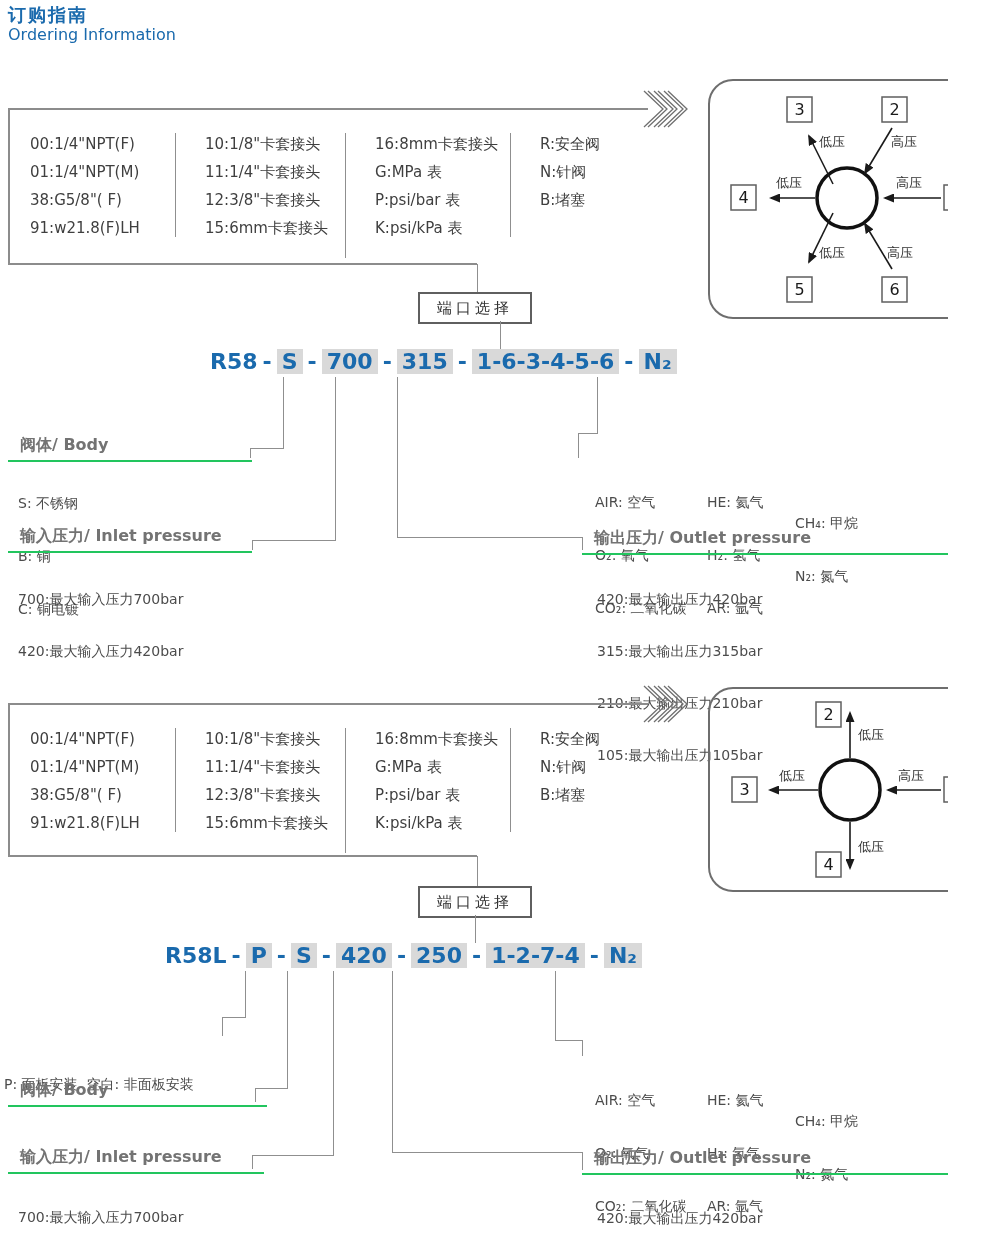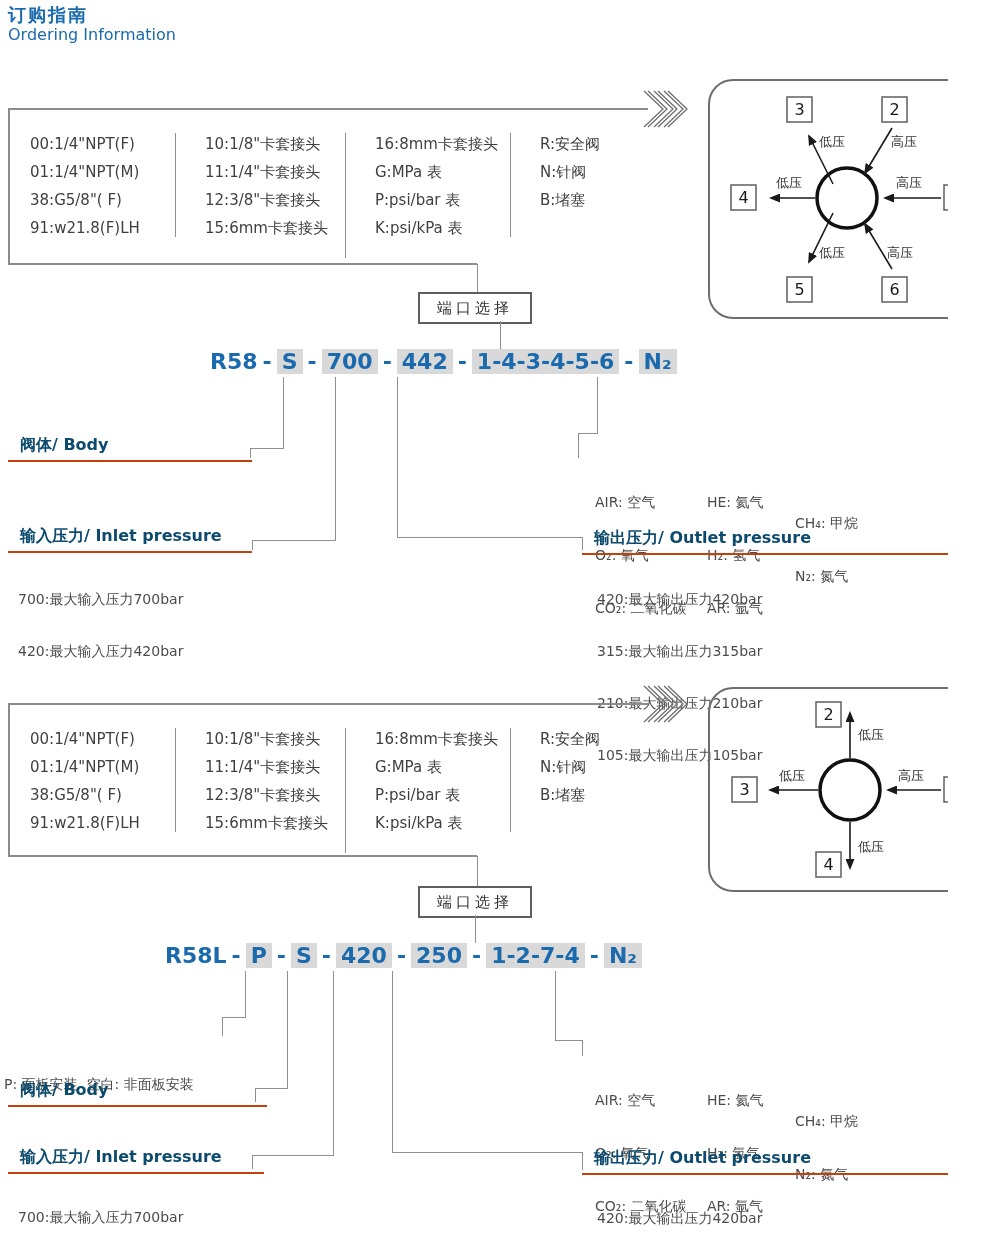--- a/index.html
+++ b/index.html
@@ -14,22 +14,22 @@
   .title-en{position:absolute;left:8px;top:25px;font-size:16px;color:#1a6aad;}
   .t-col{position:absolute;font-size:15px;color:#3f3f3f;}
   .t-row{height:28px;line-height:28px;white-space:pre;}
   .portbox{position:absolute;width:110px;height:28px;border:2px solid #5f5f5f;
            display:flex;align-items:center;justify-content:center;
            font-size:15px;color:#333;letter-spacing:4px;background:#fff;}
   .model{position:absolute;display:flex;align-items:center;font-size:22px;font-weight:bold;
          color:#1a6aad;white-space:pre;}
   .model .seg{background:#d9d9d9;padding:0 5px;}
   .model .dash{margin:0 5px;}
-  .sec-head{position:absolute;font-size:16px;font-weight:bold;color:#0c4a6e;
-            border-bottom:2px solid #c2410c;padding:2px 0 4px 12px;white-space:pre;}
+  .sec-head{position:absolute;font-size:16px;font-weight:bold;color:#737373;
+            border-bottom:2px solid #22c55e;padding:2px 0 4px 12px;white-space:pre;}
   .opt{position:absolute;font-size:14px;color:#4c4c4c;white-space:pre;}
   .opt div{line-height:20px;}
   .opt21 div{line-height:21px;}
   .gas-col{position:absolute;font-size:14px;color:#4c4c4c;white-space:pre;}
   .gas-col div{line-height:21px;}
   svg text{font-family:"DejaVu Sans","Liberation Sans",sans-serif;}
 </style>
 </head>
 <body>
 
@@ -86,23 +86,23 @@
   </div>
   <div class="cline-v" style="left:500px;top:321px;height:28px;"></div>
 
   <div class="model" style="left:210px;top:349px;">
     <span>R58</span>
     <span class="dash">-</span>
     <span class="seg">S</span>
     <span class="dash">-</span>
     <span class="seg">700</span>
     <span class="dash">-</span>
-    <span class="seg">442</span>
-    <span class="dash">-</span>
-    <span class="seg">1-4-3-4-5-6</span>
+    <span class="seg">315</span>
+    <span class="dash">-</span>
+    <span class="seg">1-6-3-4-5-6</span>
     <span class="dash">-</span>
     <span class="seg">N₂</span>
   </div>
 
   <div class="cline-v" style="left:283px;top:377px;height:71px;"></div>
   <div class="cline-h" style="left:250px;top:448px;width:34px;"></div>
   <div class="cline-v" style="left:250px;top:448px;height:10px;"></div>
 
   <div class="cline-v" style="left:335px;top:377px;height:163px;"></div>
   <div class="cline-h" style="left:252px;top:540px;width:84px;"></div>
@@ -110,20 +110,25 @@
 
   <div class="cline-v" style="left:397px;top:377px;height:160px;"></div>
   <div class="cline-h" style="left:397px;top:537px;width:185px;"></div>
   <div class="cline-v" style="left:582px;top:537px;height:13px;"></div>
 
   <div class="cline-v" style="left:597px;top:377px;height:56px;"></div>
   <div class="cline-h" style="left:578px;top:433px;width:20px;"></div>
   <div class="cline-v" style="left:578px;top:433px;height:25px;"></div>
 
   <div class="sec-head" style="left:8px;top:433px;width:232px;">阀体/ Body</div>
+  <div class="opt opt21" style="left:18px;top:461px;">
+    <div>S: 不锈钢</div>
+    <div>B: 铜</div>
+    <div>C: 铜电镀</div>
+  </div>
   <div class="sec-head" style="left:8px;top:524px;width:232px;">输入压力/ Inlet pressure</div>
   <div class="opt" style="left:18px;top:557px;">
     <div>700:最大输入压力700bar</div>
     <div>420:最大输入压力420bar</div>
   </div>
 
   <div class="gas-col" style="left:595px;top:460px;">
     <div>AIR: 空气</div>
     <div>O₂: 氧气</div>
     <div>CO₂: 二氧化碳</div>

